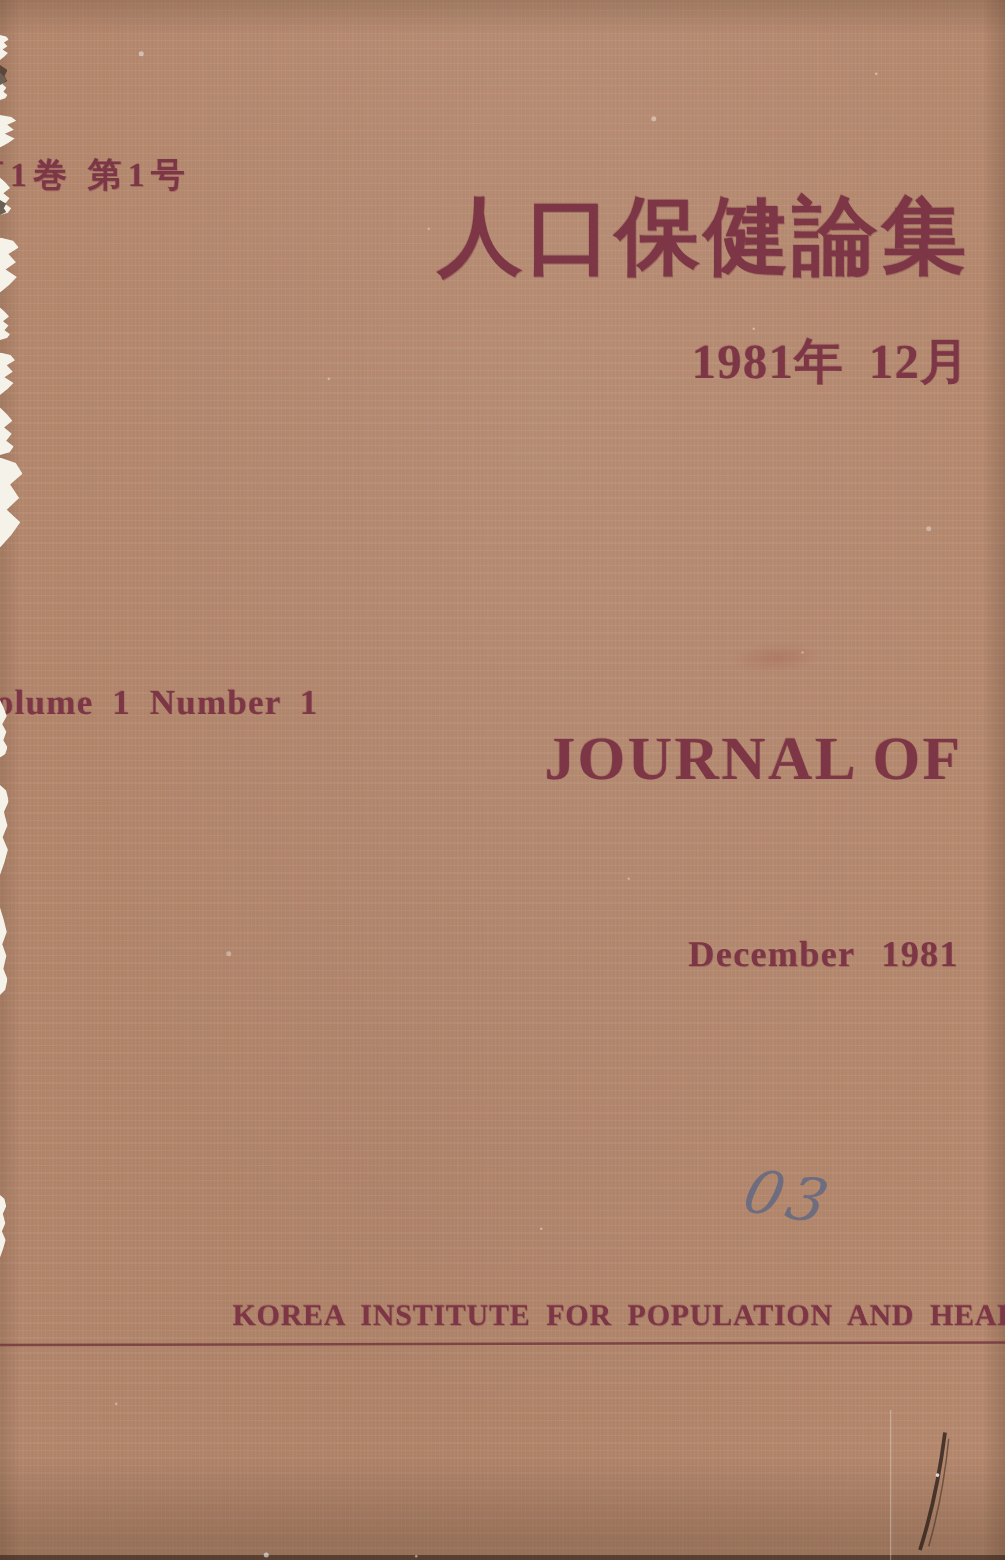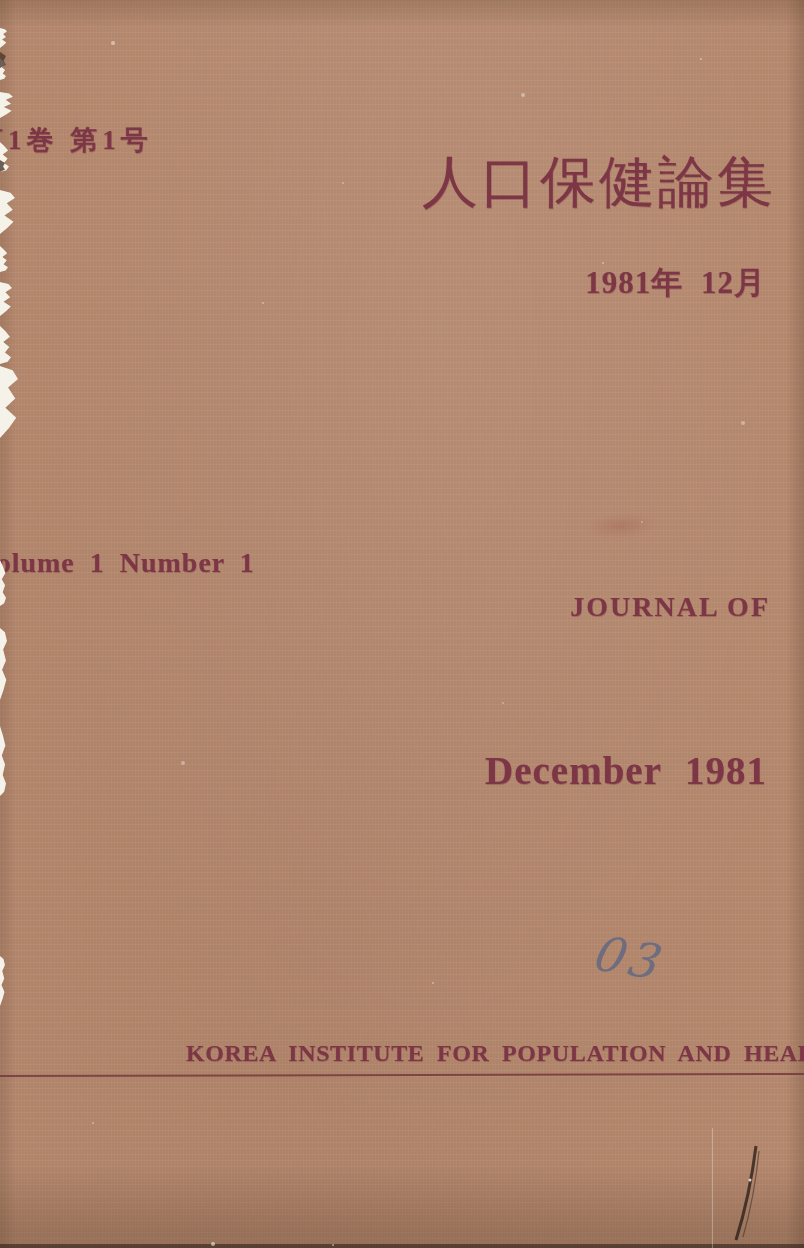--- a/index.html
+++ b/index.html
@@ -28,37 +28,37 @@
   .ink{
     color:#7c3645;
     text-shadow:.5px .5px 0 rgba(124,54,69,.35), -.5px -.5px 0 rgba(124,54,69,.22);
   }
   .vol-jp{
     position:absolute;top:122px;left:-24px;
     font-size:27px;font-weight:bold;letter-spacing:5px;white-space:nowrap;
   }
   .title-jp{
     position:absolute;top:150px;right:28px;margin:0;
-    font-size:56px;font-weight:normal;letter-spacing:3px;line-height:1.15;white-space:nowrap;
+    font-size:68px;font-weight:bold;letter-spacing:3px;line-height:1.15;white-space:nowrap;
   }
   .date-jp{
-    position:absolute;top:262px;right:38px;
-    font-size:31px;font-weight:600;letter-spacing:1px;word-spacing:9px;white-space:nowrap;
+    position:absolute;top:262px;right:28px;
+    font-size:39px;font-weight:600;letter-spacing:1px;word-spacing:9px;white-space:nowrap;
   }
   .vol-en{
     position:absolute;top:547px;left:-22px;
     font-size:28px;font-weight:bold;letter-spacing:1px;word-spacing:7px;white-space:nowrap;
   }
   .title-en{
     position:absolute;top:582px;right:34px;
-    text-align:right;font-size:28px;font-weight:bold;line-height:49px;letter-spacing:2px;white-space:nowrap;margin-left:19px;
+    text-align:right;font-size:49px;font-weight:bold;line-height:49px;letter-spacing:2px;white-space:nowrap;margin-left:19px;
   }
   .date-en{
     position:absolute;top:748px;right:37px;
-    font-size:39px;font-weight:bold;letter-spacing:1px;word-spacing:13px;white-space:nowrap;text-align:center;
+    font-size:29px;font-weight:bold;letter-spacing:1px;word-spacing:13px;white-space:nowrap;text-align:center;
   }
   .publisher{
     position:absolute;top:1040px;left:186px;
     font-size:24px;font-weight:bold;letter-spacing:.6px;word-spacing:6px;white-space:nowrap;
   }
   .rule{
     position:absolute;top:1074px;left:0;width:804px;height:2px;
     background:rgba(110,45,57,.75);
     transform:rotate(-.15deg);
   }

